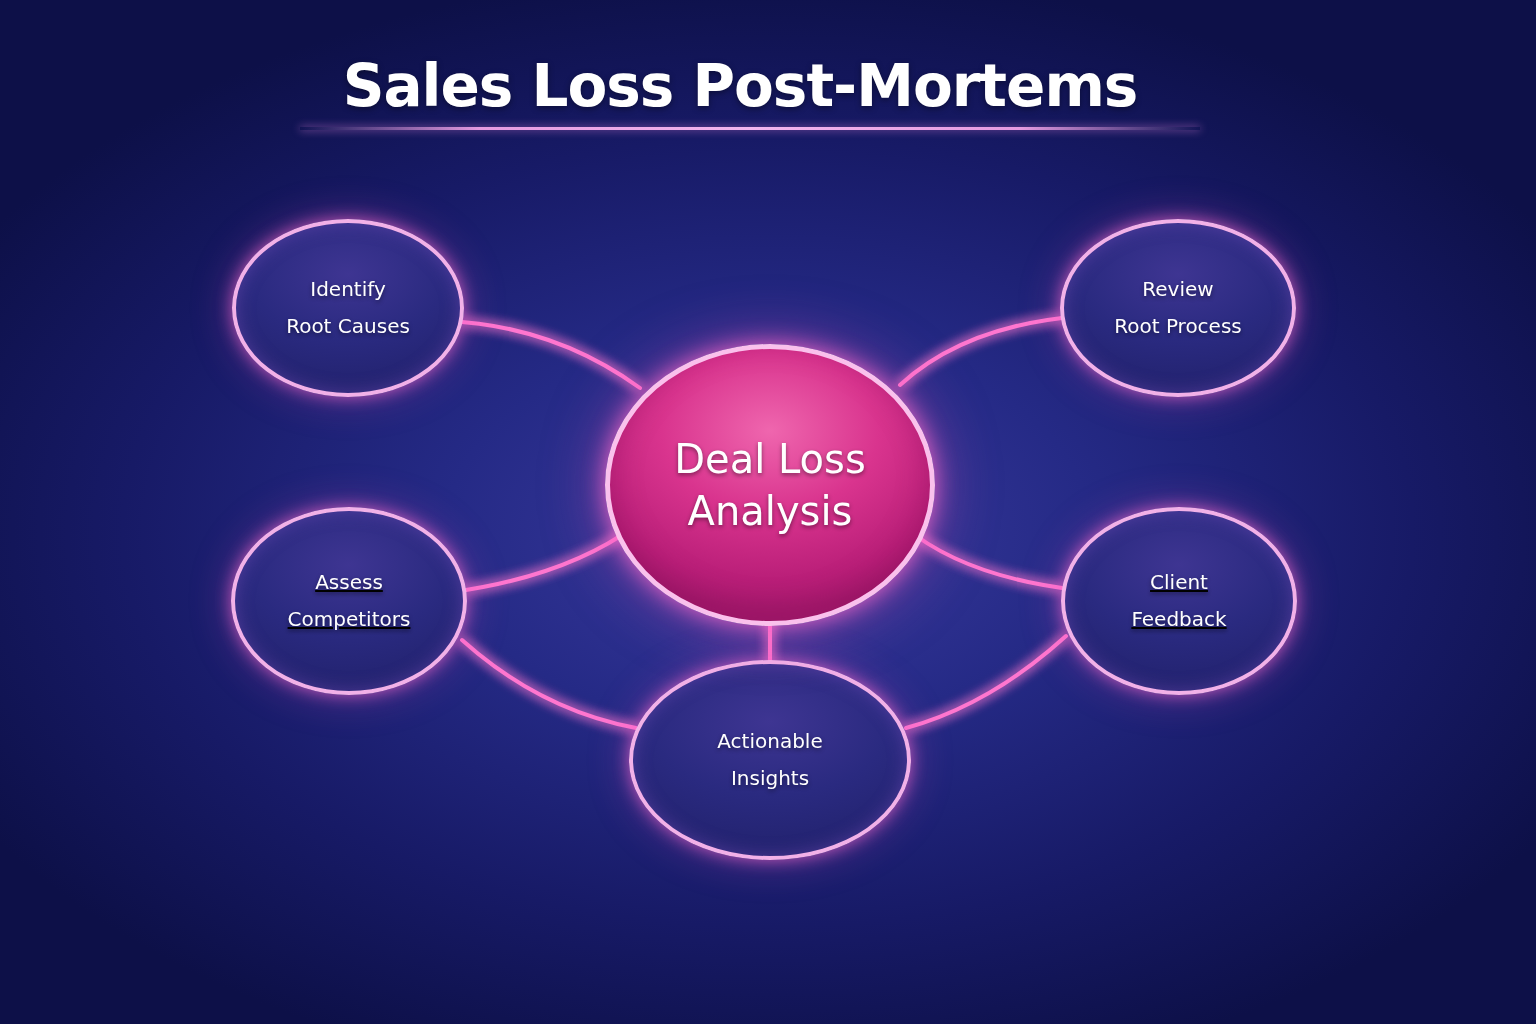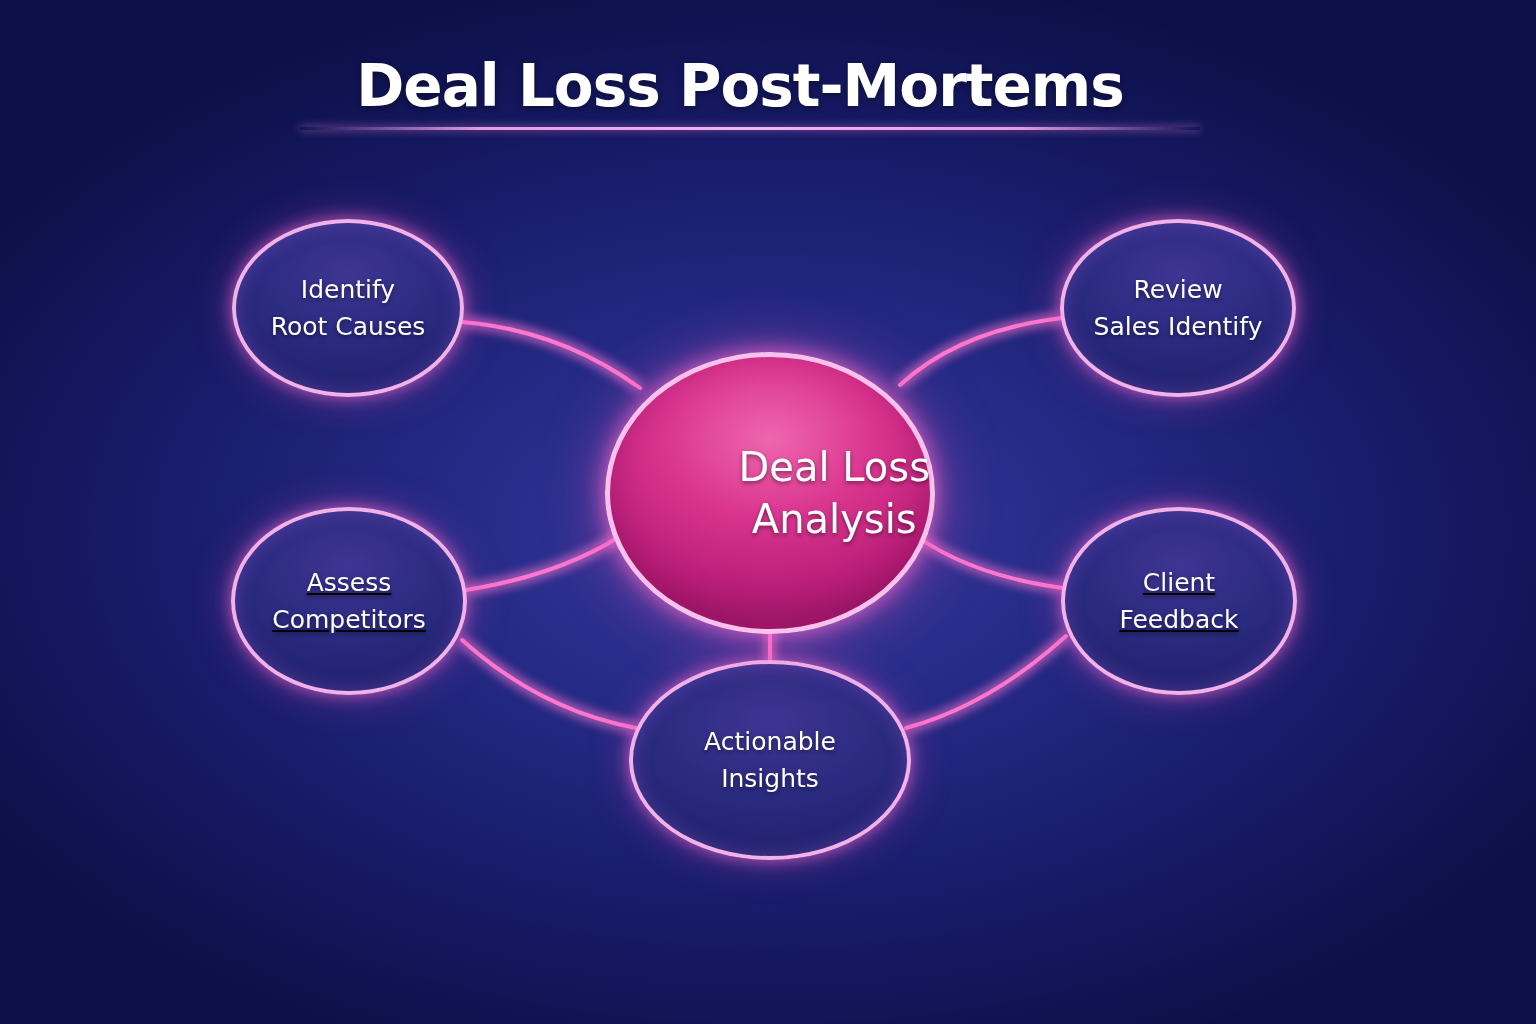--- a/index.html
+++ b/index.html
@@ -60,34 +60,34 @@
       box-shadow: 0 0 16px rgba(255,110,210,0.65), 0 0 40px rgba(230,80,190,0.35), inset 0 0 18px rgba(160,100,220,0.35);
     }
     .node.center {
       border: 5px solid #fac1ec;
       background: radial-gradient(ellipse 75% 65% at 50% 30%, #ef66ae 0%, #d9348e 45%, #b91e78 85%, #a81a6e 100%);
       box-shadow: 0 0 22px rgba(255,110,210,0.8), 0 0 60px rgba(240,80,180,0.5), inset 0 -10px 30px rgba(120,10,80,0.35);
     }
     .node-label {
       color: #ffffff;
       font-family: "DejaVu Sans", sans-serif;
-      font-size: 25px;
+      font-size: 20px;
       line-height: 37px;
       text-shadow: 0 2px 4px rgba(0,0,0,0.45);
       white-space: pre-line;
     }
     .node.center .node-label {
       font-size: 40px;
       line-height: 52px;
     }
   </style>
 </head>
 <body>
 
-<h1 class="title">Deal Loss Post-Mortems</h1>
+<h1 class="title">Sales Loss Post-Mortems</h1>
 <div class="title-underline"></div>
 
 <svg class="connectors" viewBox="0 0 1536 1024">
   <defs>
     <filter id="glow" x="-20%" y="-20%" width="140%" height="140%">
       <feGaussianBlur stdDeviation="6" result="b"></feGaussianBlur>
       <feMerge>
           <feMergeNode in="b"></feMergeNode>
           <feMergeNode in="b"></feMergeNode>
           <feMergeNode in="SourceGraphic"></feMergeNode>
@@ -112,34 +112,34 @@
   </g>
 </svg>
 
 <div class="node outer" style="left:232px; top:219px; width:232px; height:178px;">
   <span class="node-label">Identify
 Root Causes</span>
 </div>
 
 <div class="node outer" style="left:1060px; top:219px; width:236px; height:178px;">
   <span class="node-label">Review
-Sales Identify</span>
+Root Process</span>
 </div>
 
 <div class="node outer" style="left:231px; top:507px; width:236px; height:188px;text-decoration:underline;">
   <span class="node-label">Assess
 Competitors</span>
 </div>
 
 <div class="node outer" style="left:1061px; top:507px; width:236px; height:188px;text-decoration:underline;">
   <span class="node-label">Client
 Feedback</span>
 </div>
 
 <div class="node outer" style="left:629px; top:660px; width:282px; height:200px;">
   <span class="node-label">Actionable
 Insights</span>
 </div>
 
-<div class="node center" style="left:605px; top:352px; width:330px; height:282px;justify-content:flex-end;">
+<div class="node center" style="left:605px; top:344px; width:330px; height:282px;">
   <span class="node-label">Deal Loss
 Analysis</span>
 </div>
 
 </body></html>

